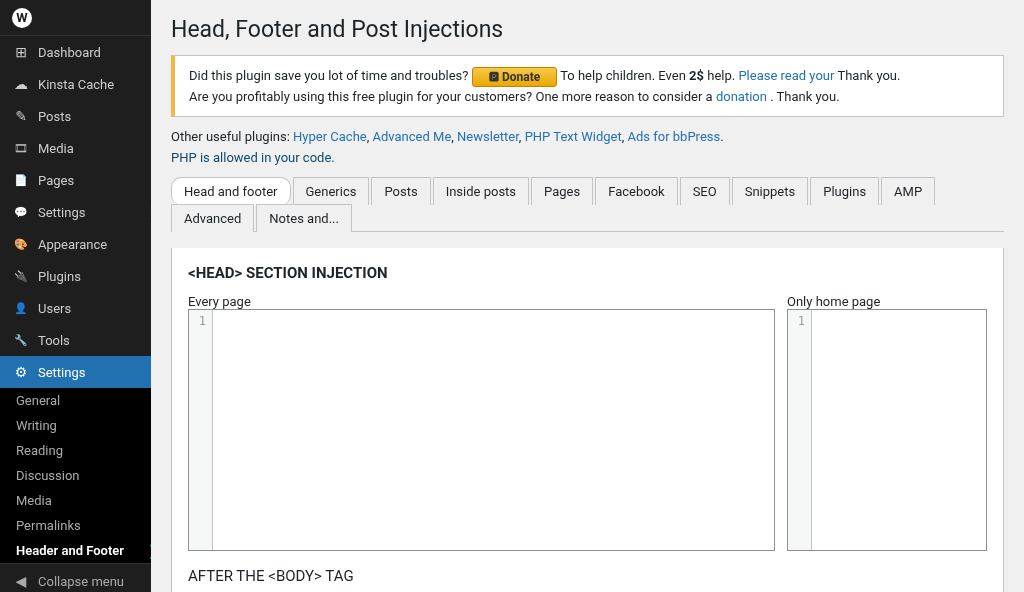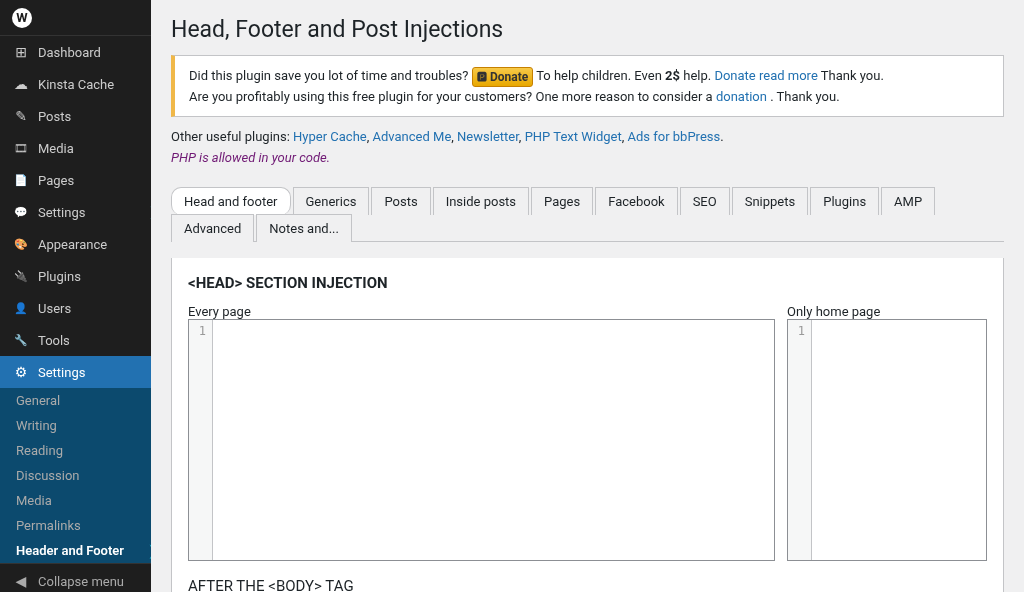--- a/index.html
+++ b/index.html
@@ -42,21 +42,21 @@
       position: relative;
     }
     .sidebar-item.active { background: #2271b1; color: #fff; }
     .sidebar-item .si-icon {
       width: 18px; height: 18px; margin-right: 8px; flex-shrink: 0;
       display: flex; align-items: center; justify-content: center;
       font-size: 14px;
     }
     .sidebar-item .si-label { font-size: 13px; }
 
-    .submenu { background: #0c4a6e; }
+    .submenu { background: #000000; }
     .submenu-item {
       display: block;
       padding: 5px 12px 5px 16px;
       color: #aaa;
       font-size: 13px;
       cursor: pointer;
     }
     .submenu-item.active { color: #fff; font-weight: 600; }
 
     .sidebar-collapse {
@@ -96,41 +96,40 @@
       line-height: 1.5;
     }
     .notice-box a { color: #2271b1; text-decoration: none; }
 
     .donate-btn {
       display: inline-flex;
       align-items: center;
       background: linear-gradient(to bottom, #f7c948, #e8a800);
       border: 1px solid #c68000;
       border-radius: 3px;
-      padding: 2px 4px;
+      padding: 2px 16px;
       font-size: 12px;
       font-weight: bold;
       color: #333;
       cursor: pointer;
       font-family: inherit;
     }
     .donate-btn:before { content: "🅿"; margin-right: 3px; font-size: 11px; }
 
     .useful-plugins {
       font-size: 13px;
       margin-bottom: 6px;
       color: #1d2327;
     }
     .useful-plugins a { color: #2271b1; text-decoration: none; }
 
     .php-note {
       font-size: 13px;
-      color: #701a75;
-      margin-bottom: 22px;
-      font-style: italic;
+      color: #0c4a6e;
+      margin-bottom: 12px;
     }
 
     
     .tabs-container {
       display: flex;
       flex-wrap: wrap;
       gap: 0;
       border-bottom: 1px solid #c3c4c7;
       margin-bottom: 16px;
       position: relative;
@@ -299,21 +298,21 @@
   <h1 class="page-title">Head, Footer and Post Injections</h1>
 
   <div class="notice-box">
     <div>
       <span>Did this plugin save you lot of time and troubles?</span>
       <button class="donate-btn">Donate</button>
       <span> </span>
       <span>To help children. Even</span>
       <strong>2$</strong>
       <span> help. </span>
-      <a href="#">Donate read more</a>
+      <a href="#">Please read your</a>
       <span>Thank you.</span>
     </div>
     <div>
       <span>Are you profitably using this free plugin for your customers? One more reason to consider a</span>
       <a href="#">donation</a>
       <span>. </span>
       <span>Thank you.</span>
     </div>
   </div>
 

